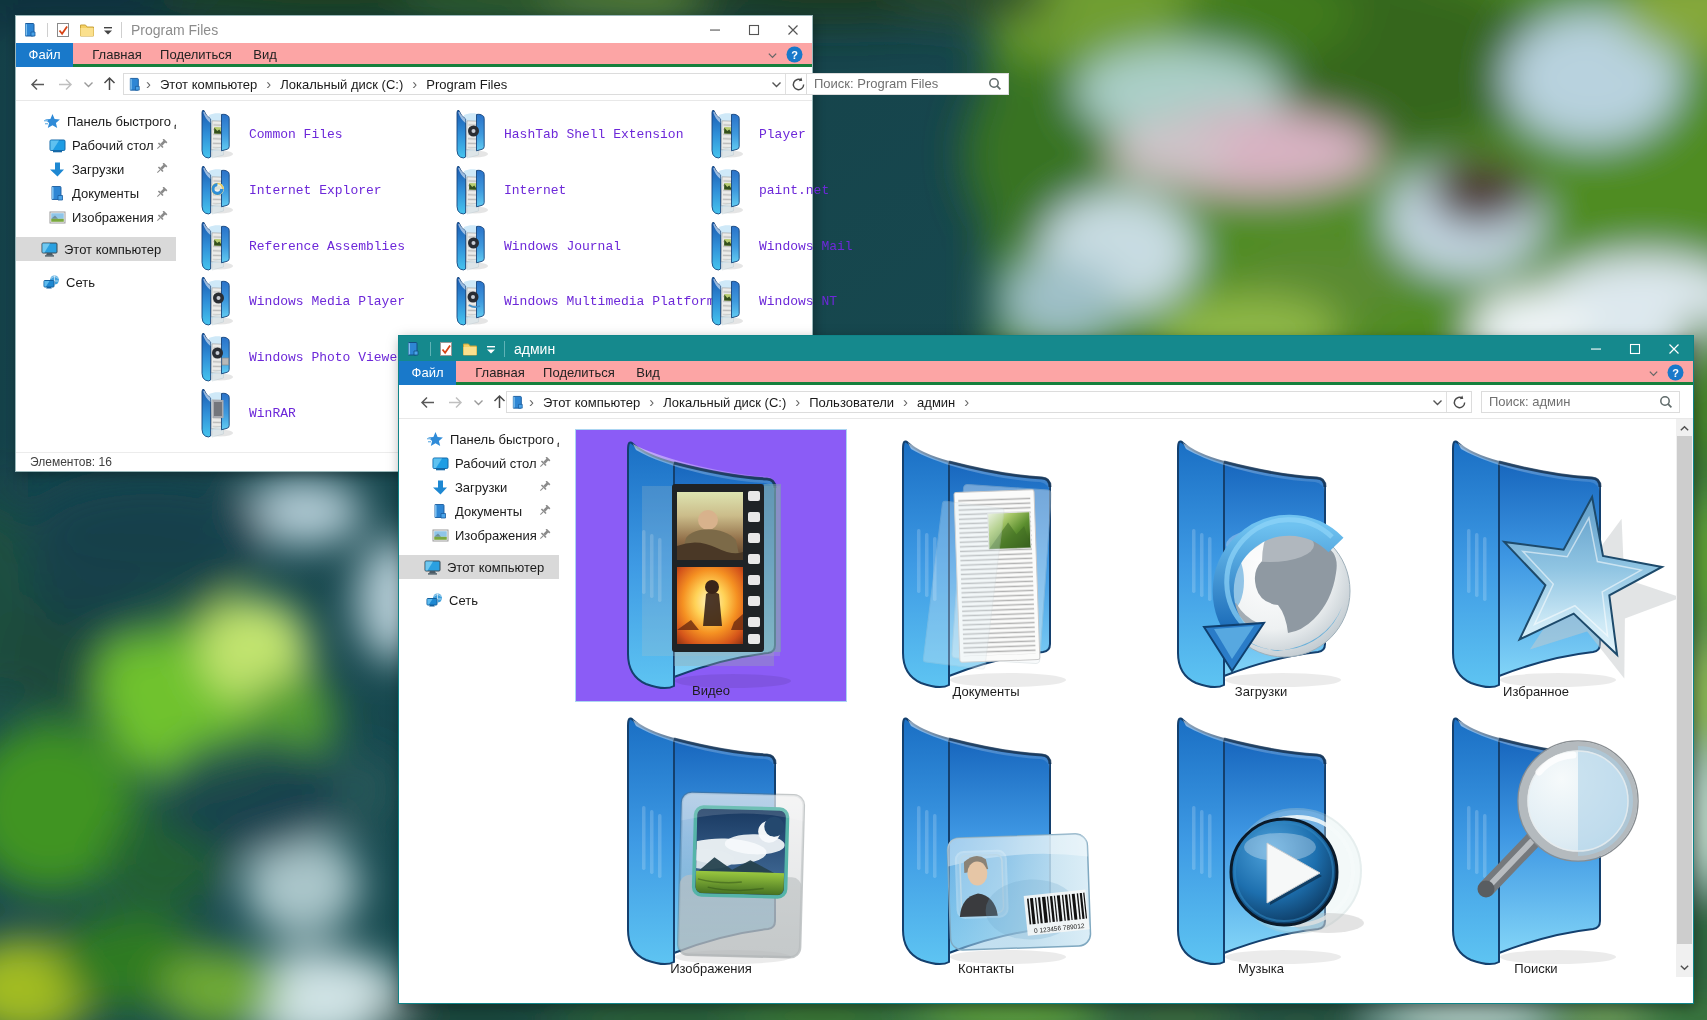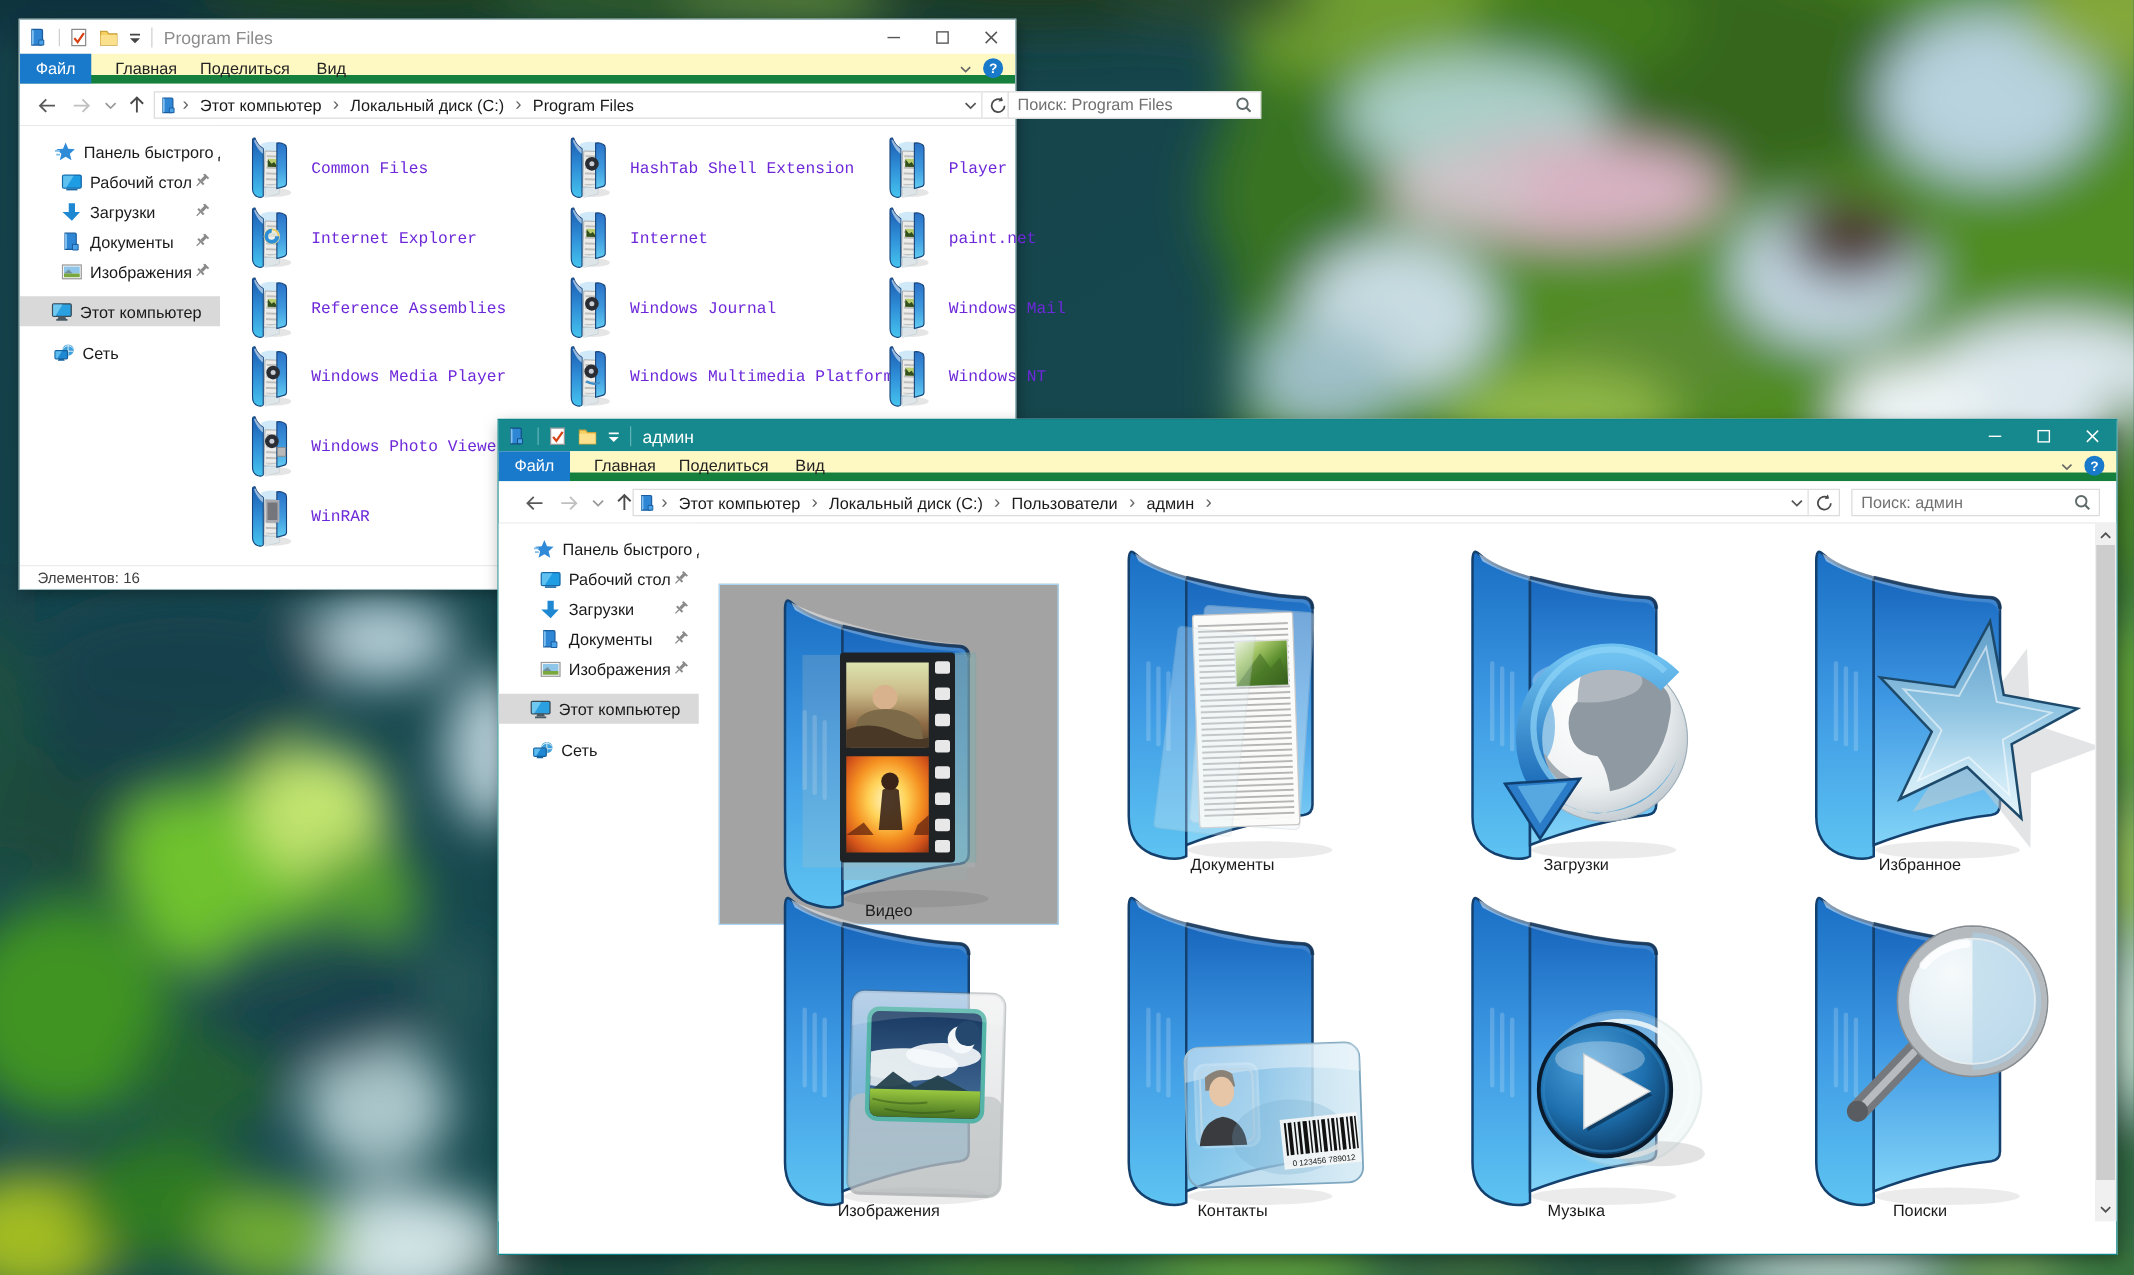--- a/index.html
+++ b/index.html
@@ -1,21 +1,21 @@
 <!DOCTYPE html>
 <html><head>
 <meta charset="utf-8">
 <style>
 * { margin:0; padding:0; box-sizing:border-box; }
 html,body { width:1707px; height:1020px; overflow:hidden; font-family:"Liberation Sans",sans-serif; }
 #desk { position:absolute; left:0; top:0; width:1707px; height:1020px; background:#2a5a3a; }
 .win { position:absolute; background:#fff; }
 
 .tb { position:absolute; left:0; top:0; right:0; display:flex; align-items:center; }
-.menubar { position:absolute; left:0; right:0; background:#fef9c3; border-bottom:7px solid #15803d;padding-left:38px; }
+.menubar { position:absolute; left:0; right:0; background:#fca5a5; border-bottom:3px solid #15803d;padding-left:38px; }
 .mtab { position:absolute; top:0; height:24px; line-height:24px; font-size:13px; color:#222; text-align:center; }
 .mfile { background:#1979ca; color:#fff; }
 .addr { position:absolute; left:0; right:0; height:34px; background:#fff; border-bottom:1px solid #e8e8e8; }
 .abox { position:absolute; border:1px solid #dcdcdc; background:#fff; height:22px; font-size:13px; color:#1a1a1a; }
 .crumb { display:flex; align-items:center; height:20px; }
 .crumb span.t { padding:0 6px; white-space:nowrap; }
 .crumb .sep { color:#666; font-size:15px; padding:0 3px; line-height:14px; }
 .navpane { position:absolute; left:0; top:0; width:160px; bottom:0; background:#fff; font-size:13px; color:#1a1a1a; }
 .nrow { position:absolute; left:0; right:0; height:24px; display:flex; align-items:center; white-space:nowrap; overflow:hidden; }
 .nrow .ic { width:17px; height:17px; flex:0 0 17px; margin-right:6px; }
@@ -42,21 +42,21 @@
 
 #w2 { left:398px; top:335px; width:1296px; height:669px; border:1px solid #0f8488; box-shadow:2px 4px 12px rgba(0,0,0,.35); }
 #w2 .tb { height:25px; background:#15898d; }
 #w2 .menubar { top:25px; height:24px; }
 #w2 .addr { top:49px; height:34px; }
 #w2 .body { position:absolute; left:0; top:83px; right:0; bottom:26px; background:#fff; }
 #w2 .status { height:26px; line-height:25px; padding-left:14px; font-size:13px; }
 .cell { position:absolute; width:272px; height:273px; }
 .cell .bigicon { position:absolute; left:50%; top:4px; transform:translateX(-50%); overflow:visible; }
 .cell .clbl { position:absolute; left:0; right:0; bottom:3px; text-align:center; font-size:13px; color:#1c1c1c; }
-.selbox { border:1px solid #abd5f2; background:#a3a3a3;margin-top:38px; }
+.selbox { border:1px solid #abd5f2; background:#8b5cf6; }
 #sb2 { position:absolute; right:0; top:0; width:17px; bottom:0; background:#f0f0f0; }
 </style>
 </head>
 <body>
 <div id="desk">
 <svg width="1707" height="1020" viewBox="0 0 1707 1020">
  <defs>
   <filter id="bb" x="-40%" y="-40%" width="180%" height="180%">
           <feGaussianBlur stdDeviation="20"></feGaussianBlur>
         </filter>

